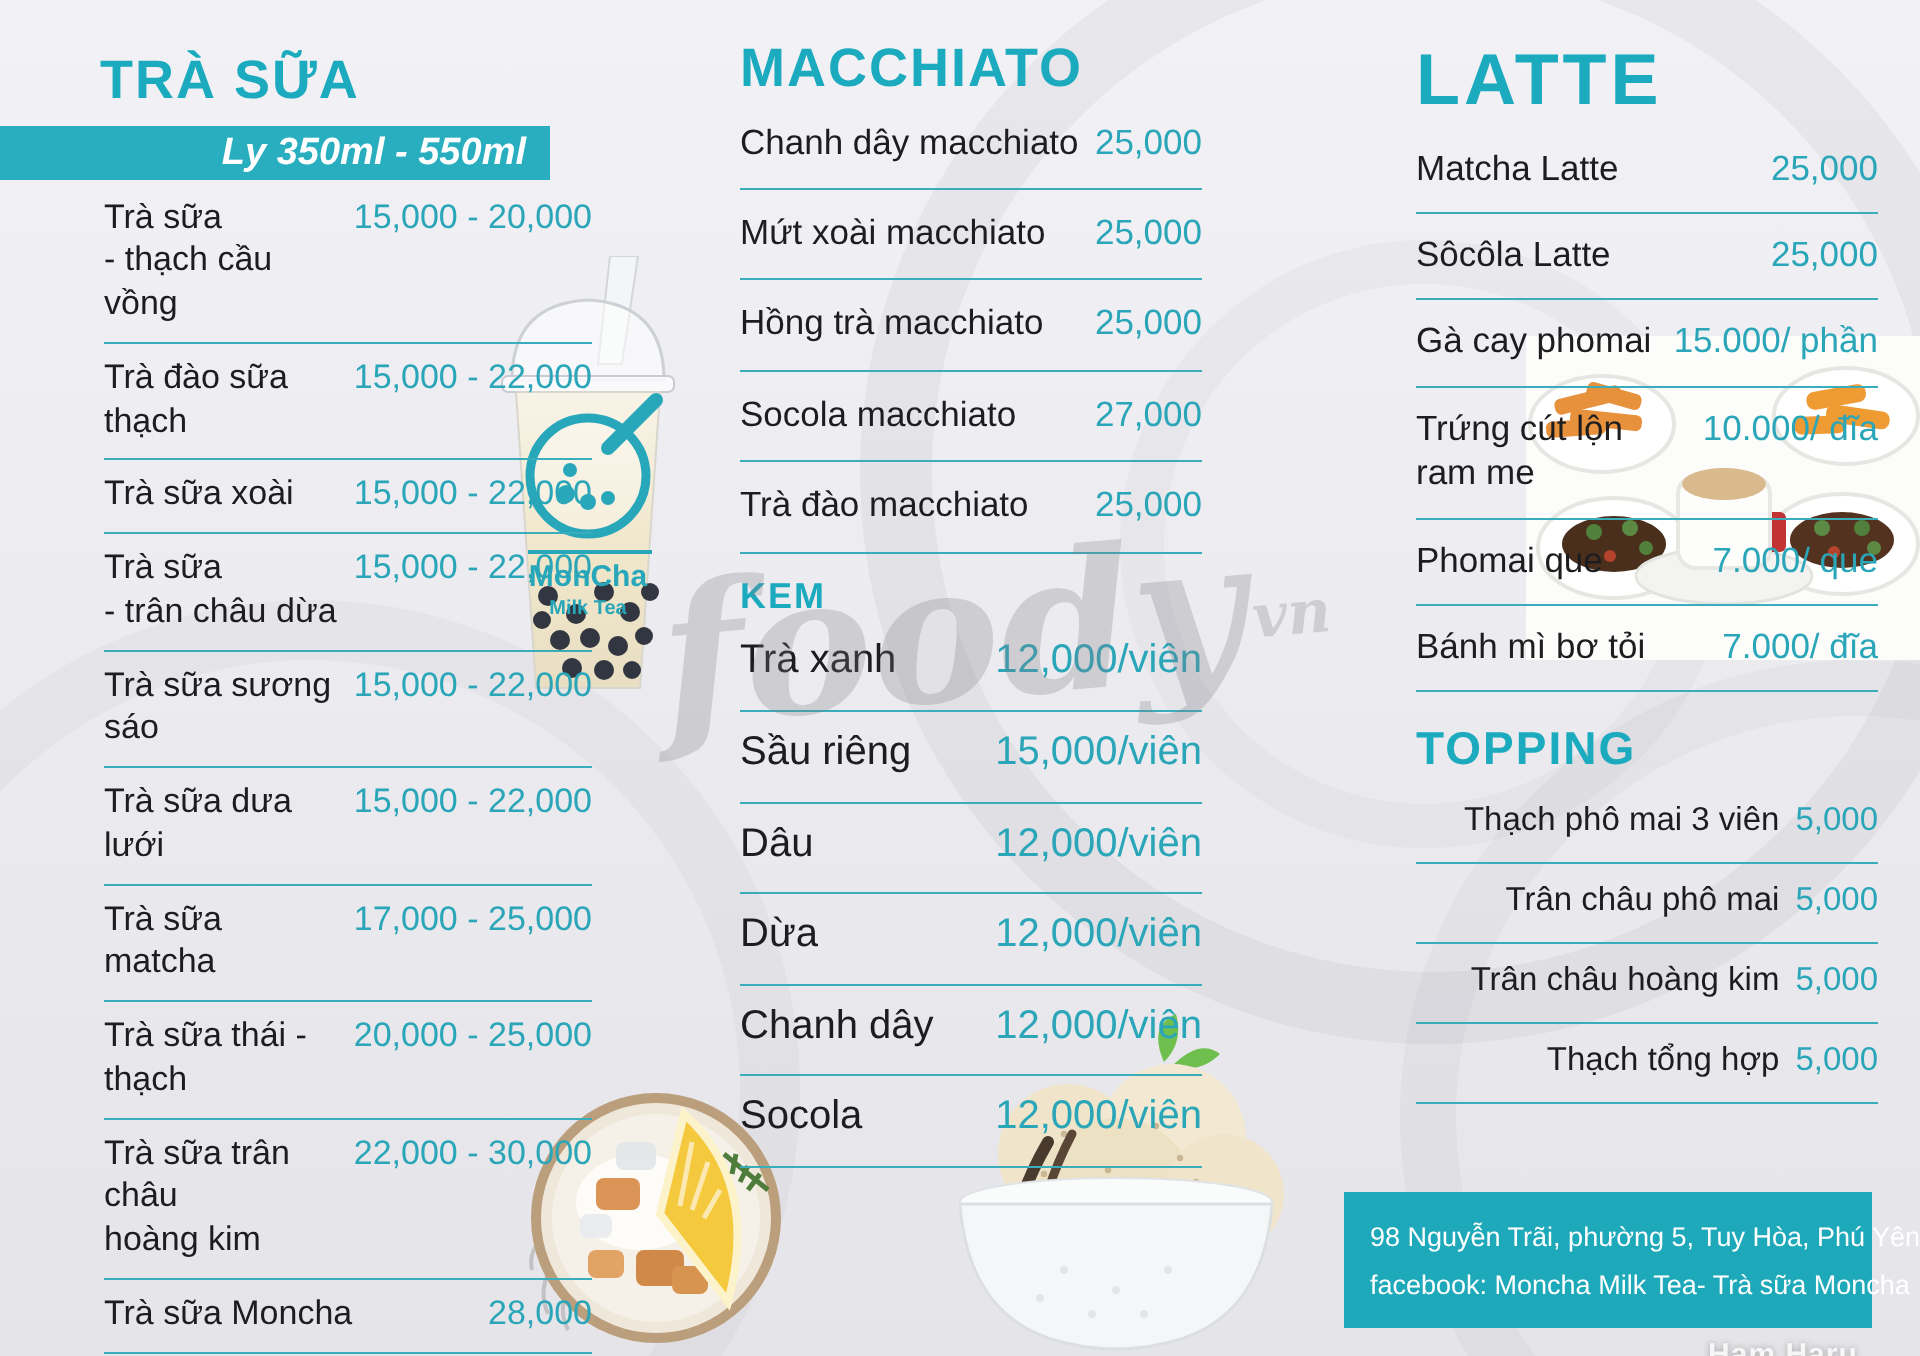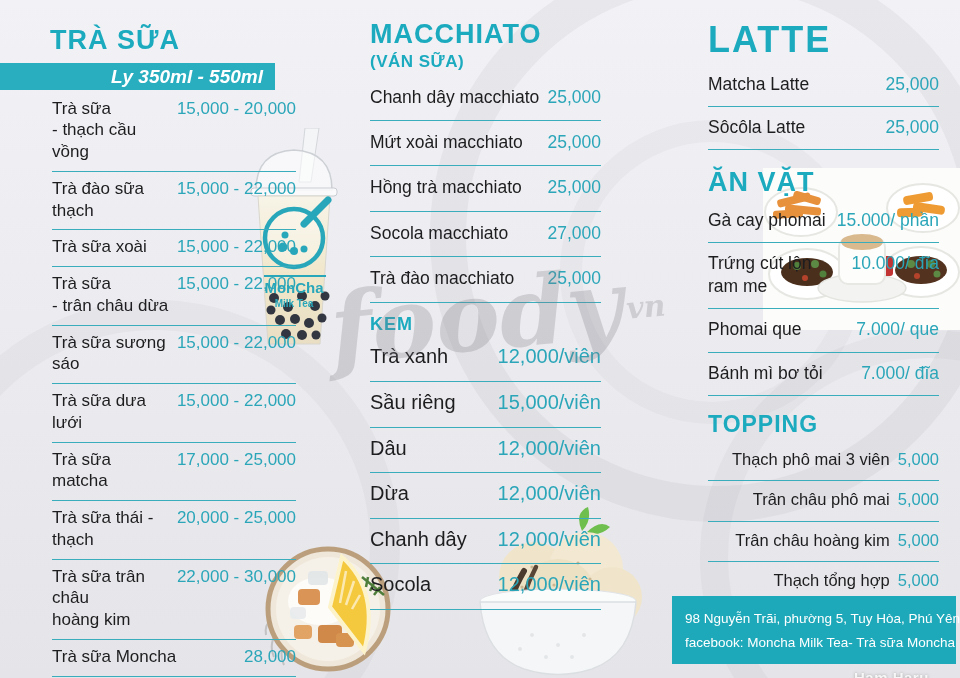--- a/index.html
+++ b/index.html
@@ -46,21 +46,21 @@
   .col-right{left:708px;top:0;width:231px;}
   .t-latte{font-size:36px;margin:20px 0 4px 0;letter-spacing:2px;}
   .rows-right .row{padding:9px 0 11px;}
   .rows-right .iname,.rows-right .iprice{font-size:17.5px;}
   .t-anvat{font-size:27px;margin:18px 0 2px 0;}
   .t-topping{font-size:23px;margin:16px 0 4px 0;}
   .rows-topping .row{padding:8px 0 10px;justify-content:flex-end;}
   .rows-topping .iname,.rows-topping .iprice{font-size:16.5px;}
 
   
-  .footer{position:absolute;left:672px;top:596px;width:284px;height:68px;background:#1ea9ba;
+  .footer{position:absolute;left:672px;top:596px;width:264px;height:68px;background:#1ea9ba;
           z-index:2;color:#fff;padding:11px 0 0 13px;box-sizing:border-box;}
   .footer div{font-size:13.5px;line-height:1.8;white-space:nowrap;}
 
   
   .wm-center{position:absolute;left:330px;top:258px;z-index:3;transform:rotate(-5deg);
              font-family:"DejaVu Serif",serif;font-style:italic;font-weight:bold;
              font-size:96px;color:rgba(125,125,132,0.28);pointer-events:none;}
   .wm-center .vn{font-size:30px;vertical-align:18px;margin-left:4px;}
   .wm-corner{position:absolute;left:848px;top:622px;z-index:4;text-align:center;pointer-events:none;}
   .wm-corner .nm{color:rgba(255,255,255,0.85);font-weight:bold;font-size:15px;
@@ -290,21 +290,20 @@
         <div class="row">
           <span class="iname">Trà sữa Moncha</span>
           <span class="iprice">28,000</span>
         </div>
       </div>
 
   </div>
 
   <div class="col col-mid">
     <div class="sec-title t-macchiato">MACCHIATO</div>
-    <div class="t-vansua">(VÁN SỮA)</div>
     <div class="rows rows-mid">
 
         <div class="row">
           <span class="iname">Chanh dây macchiato</span>
           <span class="iprice">25,000</span>
         </div>
 
         <div class="row">
           <span class="iname">Mứt xoài macchiato</span>
           <span class="iprice">25,000</span>
@@ -367,21 +366,20 @@
         <div class="row">
           <span class="iname">Matcha Latte</span>
           <span class="iprice">25,000</span>
         </div>
 
         <div class="row">
           <span class="iname">Sôcôla Latte</span>
           <span class="iprice">25,000</span>
         </div>
       </div>
-    <div class="sec-title t-anvat">ĂN VẶT</div>
     <div class="rows rows-right">
 
         <div class="row">
           <span class="iname">Gà cay phomai</span>
           <span class="iprice">15.000/ phần</span>
         </div>
 
         <div class="row">
           <span class="iname">Trứng cút lộn
 ram me</span>

